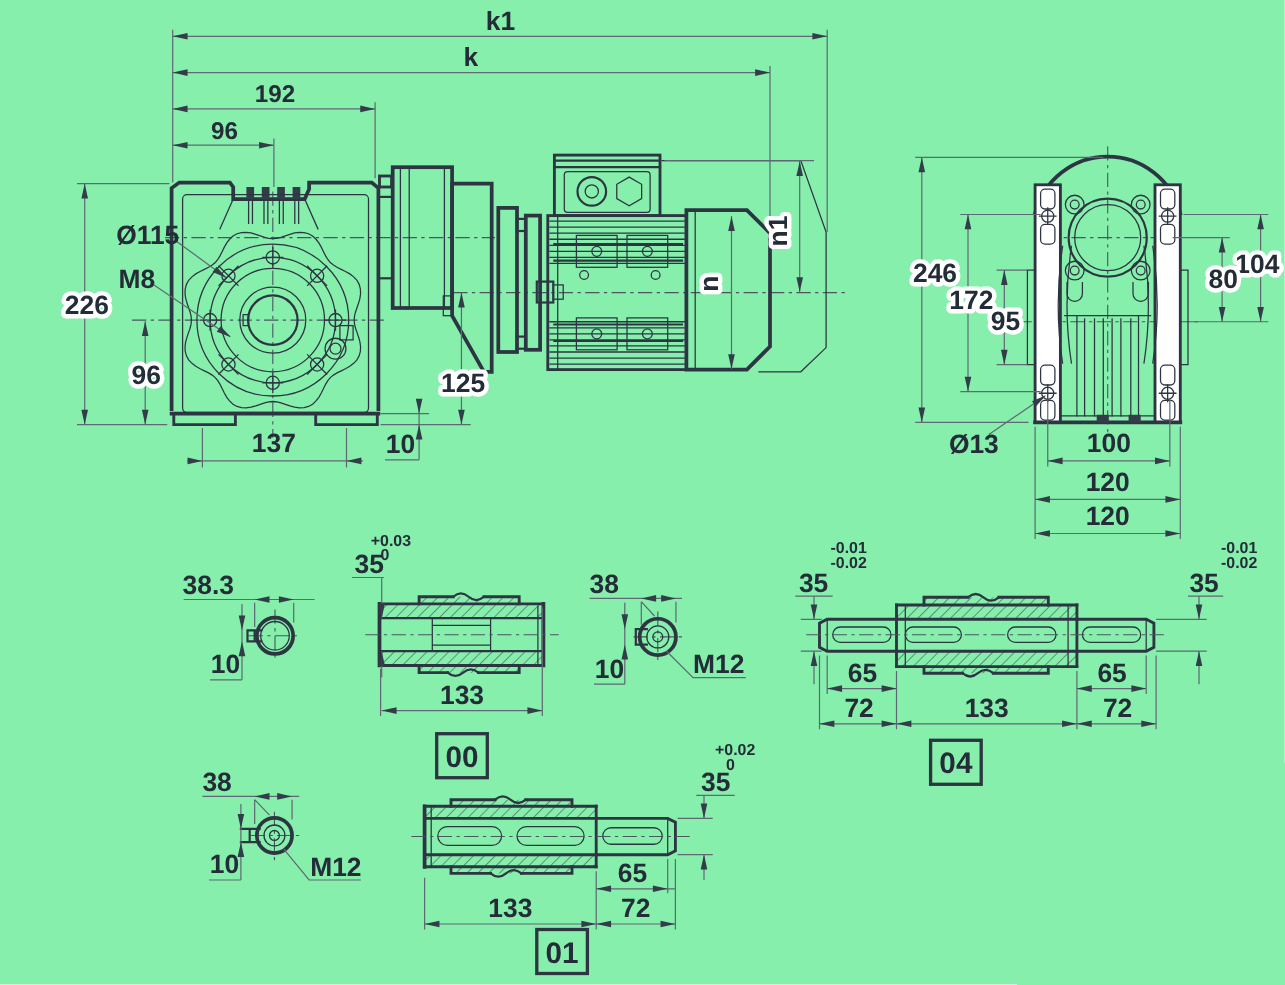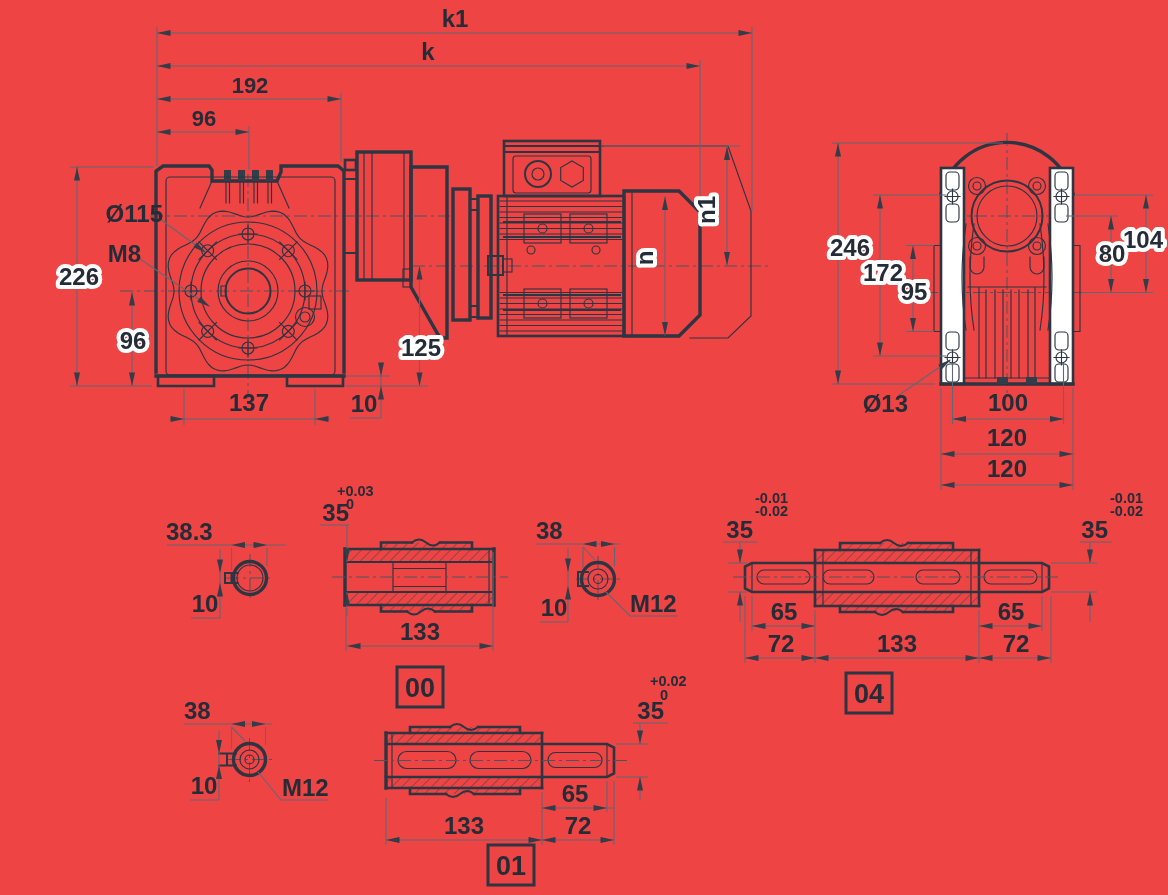--- a/index.html
+++ b/index.html
@@ -1,16 +1,16 @@
 <!DOCTYPE html>
 <html><head>
 <meta charset="utf-8">
 <style>
   html,body{margin:0;padding:0;background:#ffffff;}
-  #stage{position:relative;width:1168px;height:895px;background:#ef4444;overflow:hidden;}
+  #stage{position:relative;width:1168px;height:895px;background:#86efac;overflow:hidden;}
   svg{display:block}
   .ln{stroke:#2d3542;fill:none;stroke-linecap:square;stroke-linejoin:miter}
   .w4{stroke-width:3.4}
   .w3{stroke-width:2.6}
   .w2{stroke-width:2.0}
   .w1{stroke-width:1.15}
   .dim{stroke:#5f6873;stroke-width:1.1;fill:none}
   .cl{stroke:#4a5560;stroke-width:1;fill:none;stroke-dasharray:13 4 3 4}
   .arr{fill:#333c49;stroke:none}
   text{fill:#242c38;font-family:"Liberation Sans","DejaVu Sans",sans-serif;font-weight:bold}

